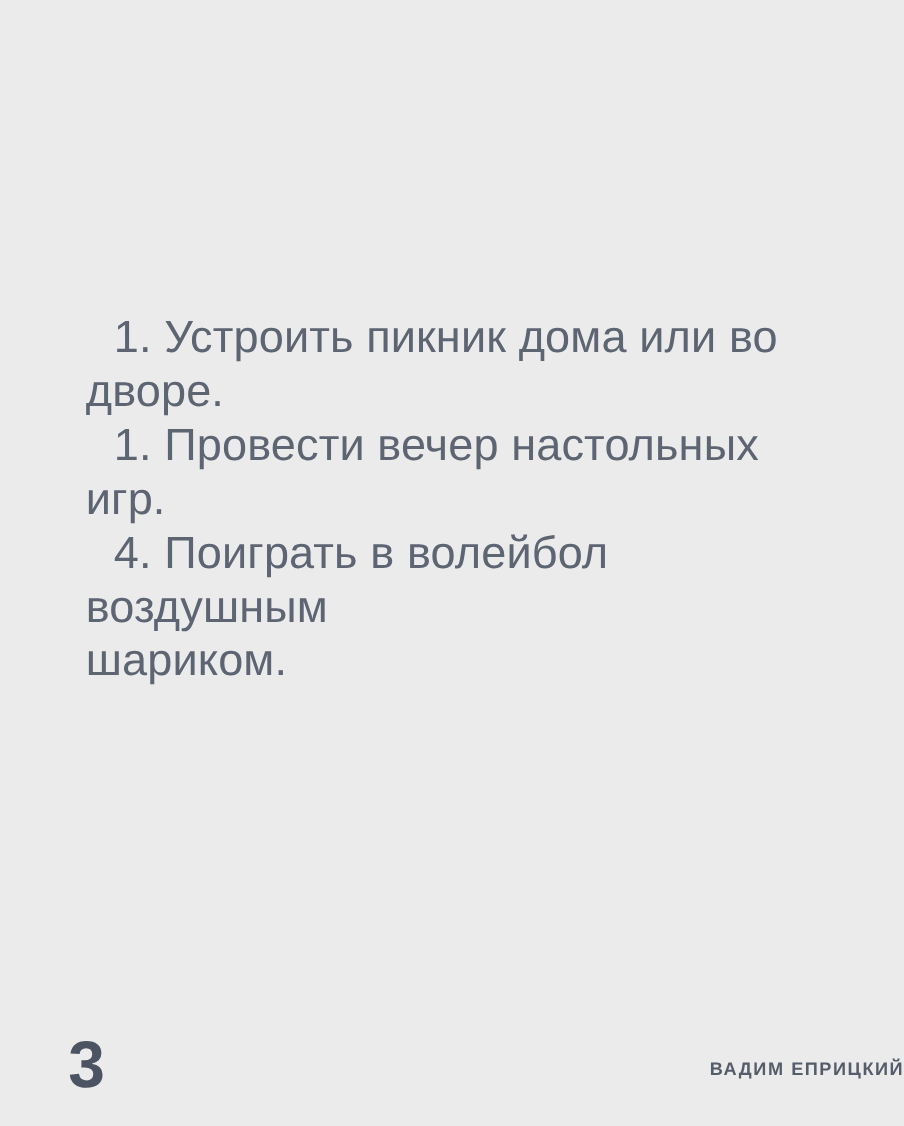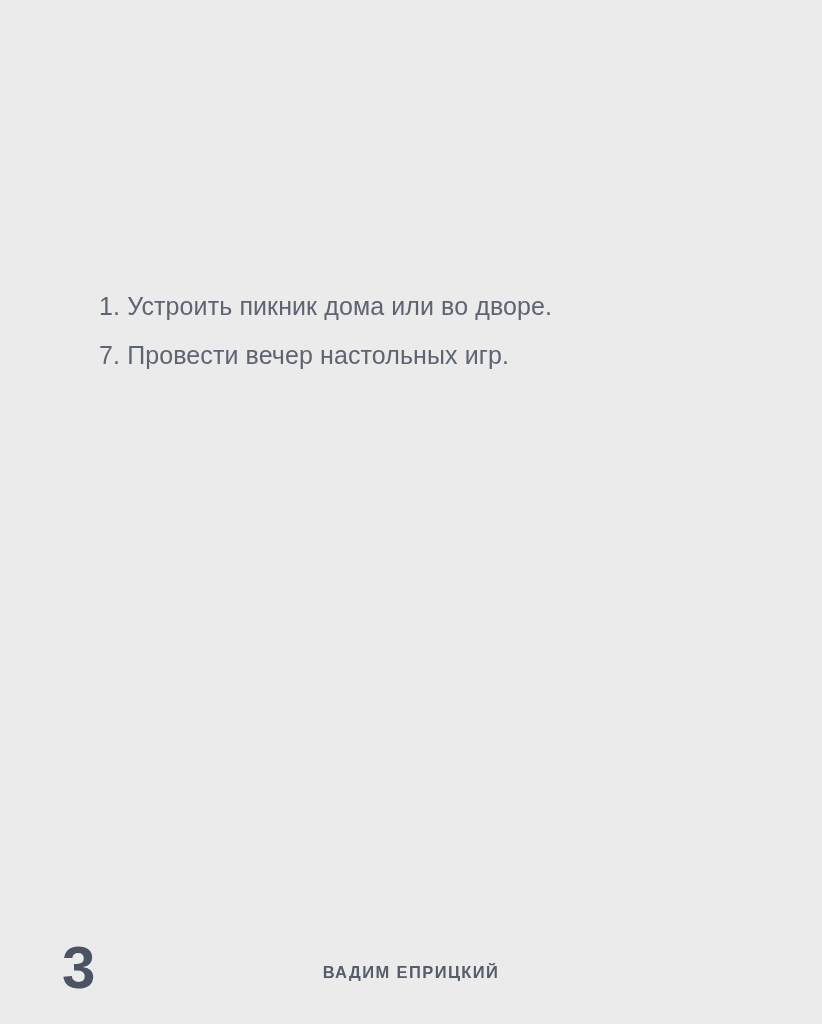--- a/index.html
+++ b/index.html
@@ -19,21 +19,21 @@
     inset: 0;
     background: #ebebeb;
   }
   .list-block {
     position: absolute;
     left: 78px;
     top: 282px;
     width: 690px;
   }
   .list-item {
-    font-size: 25px;
+    font-size: 41px;
     line-height: 49px;
     color: #5d6472;
     font-weight: 400;
     letter-spacing: 0.1px;
     white-space: pre-wrap;
     text-indent: 14px;
   }
   .footer {
     position: absolute;
     left: 0;
@@ -49,35 +49,37 @@
     font-weight: 700;
     color: #4c5463;
     line-height: 1;
     letter-spacing: -1px;
   }
   .author-name {
     position: absolute;
     left: 0;
     right: 0;
     bottom: 42px;
-    text-align: center;
+    text-align: right;
     font-size: 16.5px;
     font-weight: 700;
     letter-spacing: 1.4px;
     color: #555c6a;
   }
 </style>
 </head>
 <body>
 
 <div class="slide">
 
   <div class="list-block">
     <div class="list-item"> 1. Устроить пикник дома или во дворе.</div>
-    <div class="list-item"> 7. Провести вечер настольных игр.</div>
+    <div class="list-item"> 1. Провести вечер настольных игр.</div>
+    <div class="list-item"> 4. Поиграть в волейбол воздушным
+шариком.</div>
   </div>
 
   <div class="footer">
     <div class="page-number">3</div>
     <div class="author-name">ВАДИМ ЕПРИЦКИЙ</div>
   </div>
 
 </div>
 
 </body></html>

